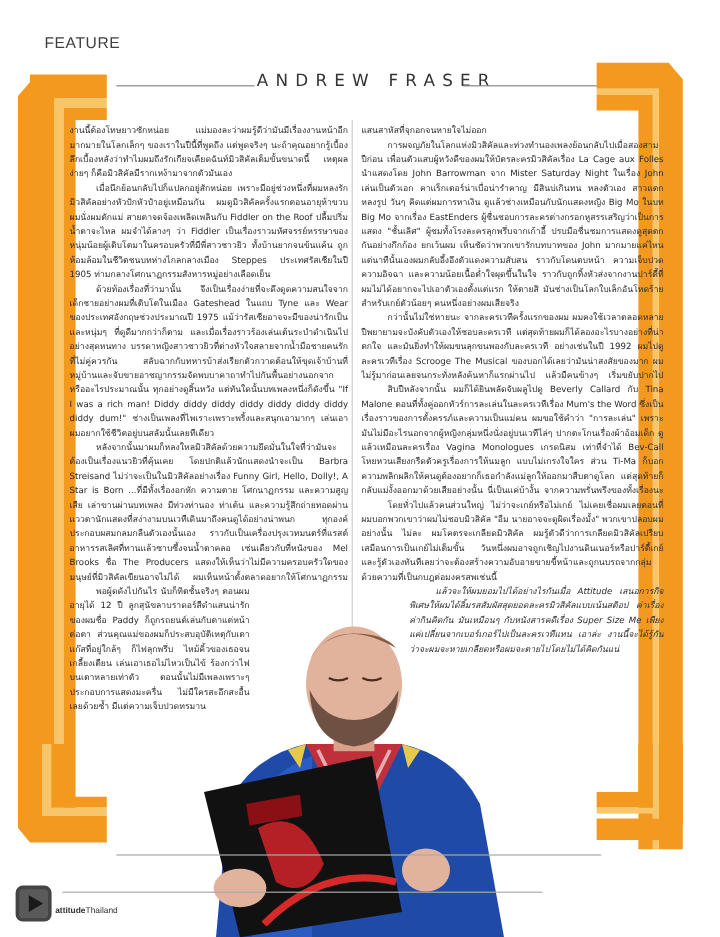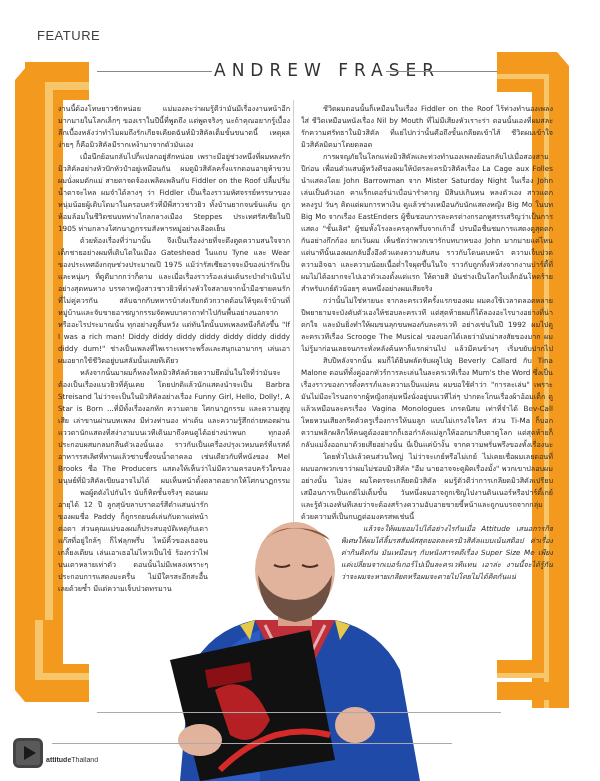--- a/index.html
+++ b/index.html
@@ -10,21 +10,21 @@
     position:absolute; left:37px; top:28px;
     font-family:"Liberation Sans", sans-serif; font-size:13px; color:#404040; letter-spacing:0.5px;
   }
 
   
   .title-row { position:absolute; left:97px; top:60px; width:404px; height:22px; }
   .title-line-l { position:absolute; left:0; top:11px; width:115px; height:1px; background:#888; }
   .title-line-r { position:absolute; right:0; top:11px; width:115px; height:1px; background:#888; }
   .title-text {
     position:absolute; left:120px; width:170px; top:0; text-align:center;
-    font-family:"DejaVu Sans", sans-serif; font-size:17px; letter-spacing:6px; color:#333; white-space:nowrap;
+    font-family:"DejaVu Sans", sans-serif; font-size:14px; letter-spacing:6px; color:#333; white-space:nowrap;
     margin-left:-3px;
   }
 
   
   .bracket { position:absolute; }
   .bracket svg { display:block; }
   .col-divider { position:absolute; left:293px; top:100px; width:1px; height:460px; background:#cfcfcf; }
   .bottom-line-1 { position:absolute; left:97px; top:712px; width:404px; height:1px; background:#aaa; }
   .bottom-line-2 { position:absolute; left:52px; top:743px; width:400px; height:1px; background:#aaa; }
 
@@ -105,21 +105,21 @@
 
 <div class="col col-left">
   <p>งานนี้ต้องโทษยาวซักหน่อย แม่มองละว่าผมรู้ดีว่ามันมีเรื่องงานหน้าอีกมากมายในโลกเล็กๆ ของเราในปีนี้ที่พูดถึง แต่พูดจริงๆ นะถ้าคุณอยากรู้เบื้องลึกเบื้องหลังว่าทำไมผมถึงรักเกียจเคียดฉันท์มิวสิคัลเต็มขั้นขนาดนี้ เหตุผลง่ายๆ ก็คือมิวสิคัลมีรากเหง้ามาจากตัวมันเอง</p>
   <p class="indent">เมื่อนึกย้อนกลับไปก็แปลกอยู่สักหน่อย เพราะมีอยู่ช่วงหนึ่งที่ผมหลงรักมิวสิคัลอย่างหัวปักหัวปำอยู่เหมือนกัน ผมดูมิวสิคัลครั้งแรกตอนอายุห้าขวบ ผมนั่งผมตักแม่ สายตาจดจ้องเพลิดเพลินกับ Fiddler on the Roof ปลื้มปริ่มน้ำตาจะไหล ผมจำได้ลางๆ ว่า Fiddler เป็นเรื่องราวมหัศจรรย์หรรษาของหนุ่มน้อยผู้เติบโตมาในครอบครัวที่มีพี่สาวชาวยิว ทั้งบ้านยากจนข้นแค้น ถูกห้อมล้อมในชีวิตชนบทห่างไกลกลางเมือง Steppes ประเทศรัสเซียในปี 1905 ท่ามกลางโศกนาฏกรรมสังหารหมู่อย่างเลือดเย็น</p>
   <p class="indent">ด้วยท้องเรื่องที่ว่ามานั้น จึงเป็นเรื่องง่ายที่จะดึงดูดความสนใจจากเด็กชายอย่างผมที่เติบโตในเมือง Gateshead ในแถบ Tyne และ Wear ของประเทศอังกฤษช่วงประมาณปี 1975 แม้ว่ารัสเซียอาจจะมีของน่ารักเป็นและหนุ่มๆ ที่ดูดีมากกว่าก็ตาม และเมื่อเรื่องราวร้องเล่นเต้นระบำดำเนินไปอย่างสุดหนทาง บรรดาหญิงสาวชาวยิวที่ต่างหัวใจสลายจากน้ำมือชายคนรักที่ไม่คู่ควรกัน สลับฉากกับทหารบ้าส่งเรียกตัวกวาดต้อนให้ขุดเจ้าบ้านที่หมู่บ้านและจับขายอาชญากรรมจัดพบบาคาถาทำไปกันพื้นอย่างนอกจาก หรืออะไรประมาณนั้น ทุกอย่างดูสิ้นหวัง แต่ทันใดนั้นบทเพลงหนึ่งก็ดังขึ้น "If I was a rich man! Diddy diddy diddy diddy diddy diddy diddy diddy dum!" ช่างเป็นเพลงที่ไพเราะเพราะพริ้งและสนุกเอามากๆ เล่นเอาผมอยากใช้ชีวิตอยู่บนสลัมนั้นเลยทีเดียว</p>
   <p class="indent" style="max-height:120px;overflow:hidden;">หลังจากนั้นมาผมก็หลงใหลมิวสิคัลด้วยความยึดมั่นในใจที่ว่ามันจะต้องเป็นเรื่องแนวยิวที่คุ้นเคย โดยปกติแล้วนักแสดงนำจะเป็น Barbra Streisand ไม่ว่าจะเป็นในมิวสิคัลอย่างเรื่อง Funny Girl, Hello, Dolly!, A Star is Born ...ที่มีทั้งเรื่องอกหัก ความตาย โศกนาฏกรรม และความสูญเสีย เล่าขานผ่านบทเพลง มีท่วงท่านอง ท่าเต้น และความรู้สึกถ่ายทอดผ่านแววตานักแสดงที่สง่างามบนเวทีเดินมาถึงคนดูได้อย่างน่าพนก ทุกองค์ประกอบผสมกลมกลืนตัวเองนั้นเอง ราวกับเป็นเครื่องปรุงเวทมนตร์ที่แรสต์อาหารรสเลิศที่ทานแล้วซาบซึ้งจนน้ำตาคลอ เช่นเดียวกับที่หนังของ Mel Brooks ชื่อ The Producers แสดงให้เห็นว่าไม่มีความครอบครัวใดของมนุษย์ที่มิวสิคัลเขียนอาจไม่ได้ ผมเห็นหน้าตั้งตลาดอยากให้โศกนาฏกรรมและเรื่องที่ทำให้ความตายของชีวิตมาถึงไวๆ เสียจริงๆ และรู้ดีว่ามันกำลังคืบคลานเข้ามาแล้วอย่างเงียบๆ</p>
   <p class="indent" style="width:150px;max-height:110px;overflow:hidden;">พอผู้ดดังไปกันไร นับก็ทิตชั้นจริงๆ ตอนผมอายุได้ 12 ปี ลูกสุนัขลาบราดอร์สีดำแสนน่ารักของผมชื่อ Paddy ก็ถูกรถยนต์เล่นกับตาแต่หน้าต่อตา ส่วนคุณแม่ของผมก็ประสบอุบัติเหตุกับเตาแก๊สที่อยู่ใกล้ๆ ก็ไฟลุกพรึ่บ ไหม้คิ้วของเธอจนเกลี้ยงเตียน เล่นเอาเธอไม่ไหวเป็นไข้ ร้องกว่าไฟบนเตาหลายเท่าตัว ตอนนั้นไม่มีเพลงเพราะๆ ประกอบการแสดงมะครื่น ไม่มีใครสะอึกสะอื้นเลยด้วยซ้ำ มีแต่ความเจ็บปวดทรมาน</p>
 </div>
 
 <div class="col col-right">
-  <p class="indent">ชีวิตผมตอนนั้นก็เหมือนในเรื่อง Fiddler on the Roof ไร้ท่วงทำนองเพลงใส่ ชีวิตเหมือนหนังเรื่อง Nil by Mouth ที่ไม่มีเสียงหัวเราะร่า ตอนนั้นเองที่ผมสละรักความศรัทธาในมิวสิคัล ที่แย่ไปกว่านั้นคือถึงขั้นเกลียดเข้าไส้ ชีวิตผมเข้าใจมิวสิคัลมิตมาโดยตลอด</p>
+  <p>แสนสาหัสที่จุกอกจนหายใจไม่ออก</p>
   <p class="indent" style="max-height:156px;overflow:hidden;">การผจญภัยในโลกแห่งมิวสิคัลและท่วงทำนองเพลงย้อนกลับไปเมื่อสองสามปีก่อน เพื่อนตัวแสบผู้หวังดีของผมให้บัตรละครมิวสิคัลเรื่อง La Cage aux Folles นำแสดงโดย John Barrowman จาก Mister Saturday Night ในเรื่อง John เล่นเป็นตัวเอก คาแร็กเตอร์น่าเบื่อน่ารำคาญ มีสินบ่เกินทน หลงตัวเอง สาวแตก หลงรูป วันๆ คิดแต่ผมการหาเงิน ดูแล้วช่างเหมือนกับนักแสดงหญิง Big Mo ในบท Big Mo จากเรื่อง EastEnders ผู้ชื่นชอบการละครต่างกรอกหูสรรเสริญว่าเป็นการแสดง "ชั้นเลิศ" ผู้ชมทั้งโรงละครลุกพรึ่บจากเก้าอี้ ปรบมือชื่นชมการแสดงดูสุดตกกันอย่างกึกก้อง ยกเว้นผม เห็นชัดว่าพวกเขารักบทบาทของ John มากมายแค่ไหน แต่นาทีนั้นเองผมกลับอึ้งอึงตัวแดงความสับสน ราวกับโดนตบหน้า ความเจ็บปวด ความอิจฉา และความน้อยเนื้อต่ำใจผุดขึ้นในใจ ราวกับถูกทิ้งหัวส่งจากงานปาร์ตี้ที่ผมไม่ได้อยากจะไปเอาตัวเองตั้งแต่แรก ให้ตายสิ มันช่างเป็นโลกใบเล็กอันโหดร้ายสำหรับเกย์ตัวน้อยๆ คนหนึ่งอย่างผมเสียจริง</p>
   <p class="indent" style="max-height:60px;overflow:hidden;">กว่านั้นไม่ใช่หายนะ จากละครเวทีครั้งแรกของผม ผมคงใช้เวลาตลอดหลายปีพยายามจะบังคับตัวเองให้ชอบละครเวที แต่สุดท้ายผมก็ได้ลองอะไรบางอย่างที่น่าตกใจ และมันยิ่งทำให้ผมขนลุกขนพองกับละครเวที อย่างเช่นในปี 1992 ผมไปดูละครเวทีเรื่อง Scrooge The Musical ของบอกได้เลยว่ามันน่าสงสัยของมาก ผมไม่รู้มาก่อนเลยจนกระทั่งหลังค้นหาก็แรกผ่านไป แล้วมีคนข้างๆ เริ่มขยับปากไปตามทำนองว่า "girls and boys" และ "toys"</p>
   <p class="indent" style="max-height:96px;overflow:hidden;">สิบปีหลังจากนั้น ผมก็ได้ยินพลัดจับผลูไปดู Beverly Callard กับ Tina Malone ตอนที่ทั้งคู่ออกทัวร์การละเล่นในละครเวทีเรื่อง Mum's the Word ซึ่งเป็นเรื่องราวของการตั้งครรภ์และความเป็นแม่คน ผมขอใช้คำว่า "การละเล่น" เพราะมันไม่มีอะไรนอกจากผู้หญิงกลุ่มหนึ่งนั่งอยู่บนเวทีไล่ๆ ปากตะโกนเรื่องผ้าอ้อมเด็ก ดูแล้วเหมือนละครเรื่อง Vagina Monologues เกรดนิสม เท่าที่จำได้ Bev-Call โหยหวนเสียงกรีดตัวครูเรื่องการให้นมลูก แบบไม่เกรงใจใคร ส่วน Ti-Ma ก็บอกความพลิกผลิกให้คนดูต้องอยากก็เธอกำลังแม่ลูกให้ออกมาสืบตาดูโลก แต่สุดท้ายก็กลับแม่งั้งออกมาด้วยเสียอย่างนั้น นี่เป็นแค่บ้างั้น จากความพรั่นพรึงของทั้งเรื่องนะครับ</p>
   <p class="indent" style="max-height:72px;overflow:hidden;">โดยทั่วไปแล้วคนส่วนใหญ่ ไม่ว่าจะเกย์หรือไม่เกย์ ไม่เคยเชื่อผมเลยตอนที่ผมบอกพวกเขาว่าผมไม่ชอบมิวสิคัล "อืม นายอาจจะดูผิดเรื่องมั้ง" พวกเขาปลอบผมอย่างนั้น ไม่ละ ผมโคตรจะเกลียดมิวสิคัล ผมรู้ตัวดีว่าการเกลียดมิวสิคัลเปรียบเสมือนการเป็นเกย์ไม่เต็มขั้น วันหนึ่งผมอาจถูกเชิญไปงานดินเนอร์หรือปาร์ตี้เกย์ และรู้ตัวเองทันทีเลยว่าจะต้องสร้างความอับอายขายขี้หน้าและถูกนบรถจากกลุ่ม ด้วยความที่เป็นกบฎต่อมงครสพเช่นนี้</p>
   <p class="indent" style="margin-left:40px;max-height:60px;overflow:hidden;font-style:italic;">แล้วจะให้ผมยอมไปได้อย่างไรกันเมื่อ Attitude เสนอการกิจพิเศษให้ผมได้ลิ้มรสสัมผัสสุดยอดละครมิวสิคัลแบบเน้นสติอป ค่าเรื่องค่ากินคิดกัน มันเหมือนๆ กับหนังสารคดีเรื่อง Super Size Me เพียงแค่เปลี่ยนจากเบอร์เกอร์ไปเป็นละครเวทีแทน เอาล่ะ งานนี้จะได้รู้กันว่าจะผมจะหายเกลียดหรือผมจะตายไปโดยไม่ได้คิดกันแน่</p>
 </div>
 
 <div class="photo">
   <svg width="250" height="261" viewBox="0 0 250 261">
 

